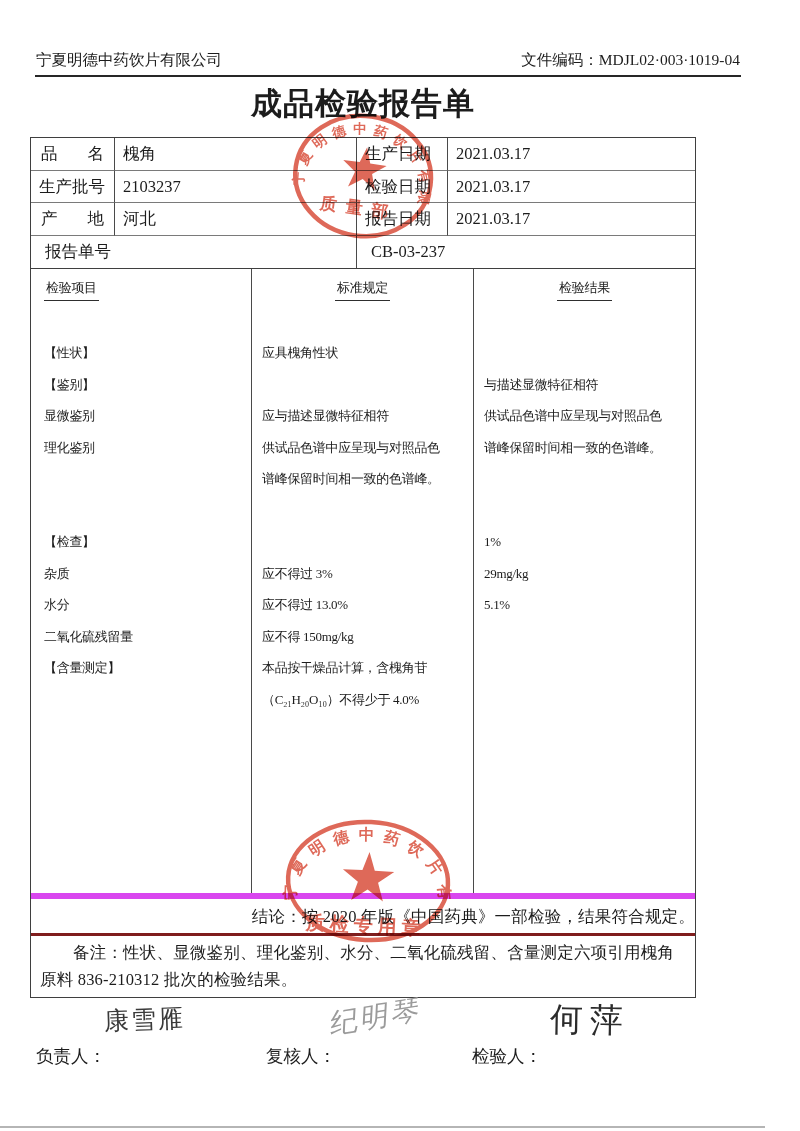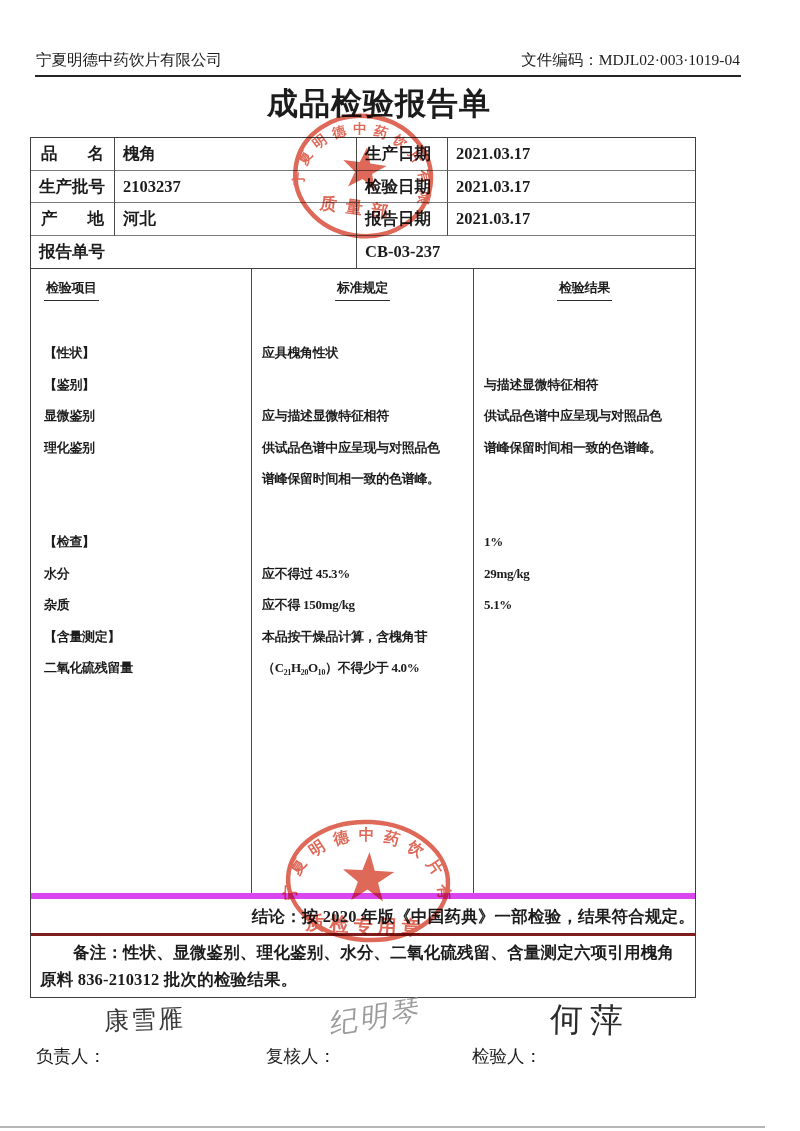--- a/index.html
+++ b/index.html
@@ -7,28 +7,28 @@
   .page {
     position:relative; width:765px; height:1131px; background:#ffffff;
     font-family:"Liberation Serif","DejaVu Serif",serif; color:#1c1c1c; overflow:hidden;
   }
   .scan-edge-right { position:absolute; left:795px; top:0; width:2px; height:1131px; background:#b5b5b5; }
   .scan-edge-bottom { position:absolute; left:0; top:1126px; width:797px; height:2px; background:#b5b5b5; }
 
   
   .hdr { position:absolute; left:36px; top:50px; width:704px; display:flex; justify-content:space-between; font-size:15.5px; }
   .hdr-rule { position:absolute; left:35px; top:75px; width:706px; height:2px; background:#262626; }
-  .title { position:absolute; left:46px; top:83px; width:666px; text-align:center; font-size:31px; font-weight:700; letter-spacing:1px; }
+  .title { position:absolute; left:30px; top:83px; width:666px; text-align:center; font-size:31px; font-weight:700; letter-spacing:1px; }
 
   
-  .doc-table { position:absolute; left:30px; top:137px; width:666px; height:861px; border:1px solid #3f3f3f;font-weight:bold; }
+  .doc-table { position:absolute; left:30px; top:137px; width:666px; height:861px; border:1px solid #3f3f3f; }
   .info-grid { display:grid; grid-template-columns:84px 242px 91px 247px; grid-template-rows:repeat(4,1fr); height:131px; border-bottom:1px solid #3f3f3f; font-size:16.5px; }
   .icell { border-right:1px solid #4a4a4a; border-bottom:1px solid #7a7a7a; display:flex; align-items:center; padding-left:8px; white-space:nowrap; }
   .icell.no-r { border-right:none; }
-  .icell.no-b { border-bottom:none; }
+  .icell.no-b { border-bottom:none;margin-left:6px; }
   .icell.spread { display:block; line-height:32px; text-align:justify; text-align-last:justify; padding:0 10px; }
   .icell.span2 { grid-column:span 2; }
 
   .main-grid { display:grid; grid-template-columns:221px 222px 221px; height:630px; border-bottom:6px solid #d946ef; font-size:13px; letter-spacing:-0.3px; }
   .mcol { border-right:1px solid #4a4a4a; padding-top:10px; overflow:hidden; }
   .mcol.last { border-right:none; }
   .mhead { height:24px; }
   .mhead.left { padding-left:13px; }
   .mhead.center { text-align:center; }
   .mhead span { display:inline-block; border-bottom:1px solid #2e2e2e; padding:0 2px 3px 2px; }
@@ -91,38 +91,39 @@
       <div class="mcol first">
         <div class="mhead left"><span>检验项目</span></div>
         <div class="mlines">
           <div class="mline">【性状】</div>
           <div class="mline">【鉴别】</div>
           <div class="mline">显微鉴别</div>
           <div class="mline">理化鉴别</div>
           <div class="mline"></div>
           <div class="mline"></div>
           <div class="mline">【检查】</div>
+          <div class="mline">杂质</div>
           <div class="mline">水分</div>
-          <div class="mline">杂质</div>
+          <div class="mline">二氧化硫残留量</div>
           <div class="mline">【含量测定】</div>
-          <div class="mline">二氧化硫残留量</div>
           <div class="mline"></div>
         </div>
       </div>
       <div class="mcol">
         <div class="mhead center"><span>标准规定</span></div>
         <div class="mlines">
           <div class="mline">应具槐角性状</div>
           <div class="mline"></div>
           <div class="mline">应与描述显微特征相符</div>
           <div class="mline">供试品色谱中应呈现与对照品色</div>
           <div class="mline">谱峰保留时间相一致的色谱峰。</div>
           <div class="mline"></div>
           <div class="mline"></div>
-          <div class="mline">应不得过 45.3%</div>
+          <div class="mline">应不得过 3%</div>
+          <div class="mline">应不得过 13.0%</div>
           <div class="mline">应不得 150mg/kg</div>
           <div class="mline">本品按干燥品计算，含槐角苷</div>
           <div class="mline">（C₂₁H₂₀O₁₀）不得少于 4.0%</div>
         </div>
       </div>
       <div class="mcol last">
         <div class="mhead center"><span>检验结果</span></div>
         <div class="mlines">
           <div class="mline"></div>
           <div class="mline">与描述显微特征相符</div>

